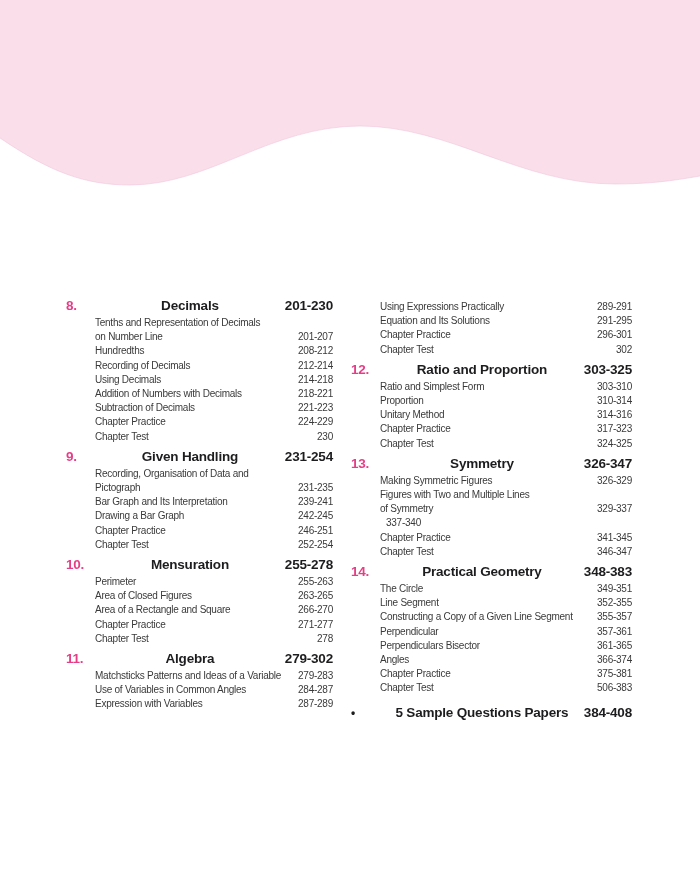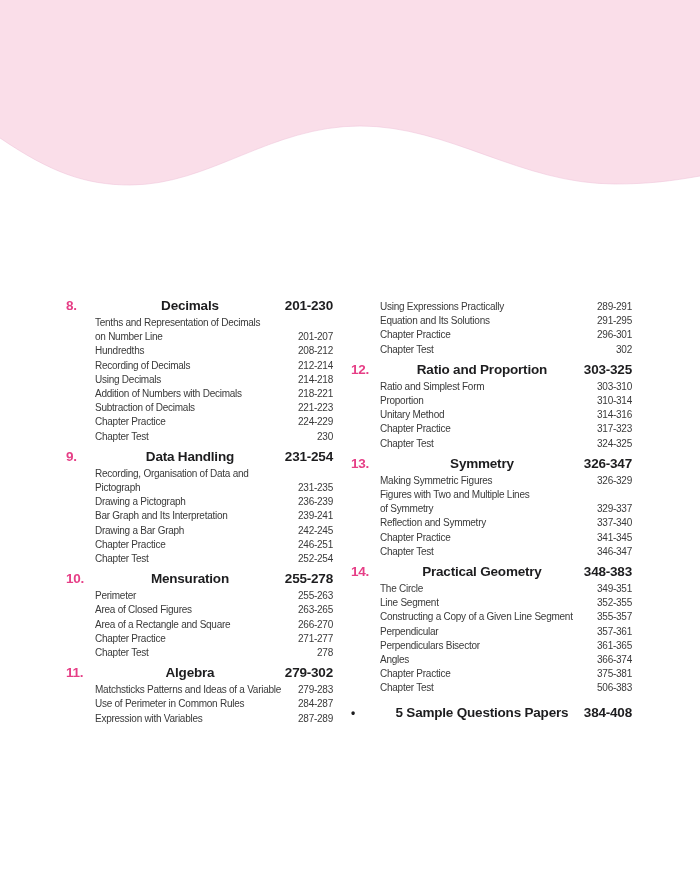--- a/index.html
+++ b/index.html
@@ -87,33 +87,29 @@
         <span class="item-pages">224-229</span>
       </div>
       <div class="toc-item">
         <span class="item-label">Chapter Test</span>
         <span class="item-pages">230</span>
       </div>
     </div>
     <div class="toc-section">
       <div class="section-header">
         <span class="sec-num">9.</span>
-        <span class="sec-title">Data Handling</span>
+        <span class="sec-title">Given Handling</span>
         <span class="sec-pages">231-254</span>
       </div>
       <div class="toc-item">
         <span class="item-label">Recording, Organisation of Data and
 Pictograph</span>
         <span class="item-pages">231-235</span>
       </div>
       <div class="toc-item">
-        <span class="item-label">Drawing a Pictograph</span>
-        <span class="item-pages">236-239</span>
-      </div>
-      <div class="toc-item">
         <span class="item-label">Bar Graph and Its Interpretation</span>
         <span class="item-pages">239-241</span>
       </div>
       <div class="toc-item">
         <span class="item-label">Drawing a Bar Graph</span>
         <span class="item-pages">242-245</span>
       </div>
       <div class="toc-item">
         <span class="item-label">Chapter Practice</span>
         <span class="item-pages">246-251</span>
@@ -154,21 +150,21 @@
       <div class="section-header">
         <span class="sec-num">11.</span>
         <span class="sec-title">Algebra</span>
         <span class="sec-pages">279-302</span>
       </div>
       <div class="toc-item">
         <span class="item-label">Matchsticks Patterns and Ideas of a Variable</span>
         <span class="item-pages">279-283</span>
       </div>
       <div class="toc-item">
-        <span class="item-label">Use of Perimeter in Common Rules</span>
+        <span class="item-label">Use of Variables in Common Angles</span>
         <span class="item-pages">284-287</span>
       </div>
       <div class="toc-item">
         <span class="item-label">Expression with Variables</span>
         <span class="item-pages">287-289</span>
       </div>
     </div>
   </div>
 <div class="toc-column" id="col-right">
     <div class="toc-section">
@@ -225,21 +221,20 @@
       <div class="toc-item">
         <span class="item-label">Making Symmetric Figures</span>
         <span class="item-pages">326-329</span>
       </div>
       <div class="toc-item">
         <span class="item-label">Figures with Two and Multiple Lines
 of Symmetry</span>
         <span class="item-pages">329-337</span>
       </div>
       <div class="toc-item">
-        <span class="item-label">Reflection and Symmetry</span>
         <span class="item-pages">337-340</span>
       </div>
       <div class="toc-item">
         <span class="item-label">Chapter Practice</span>
         <span class="item-pages">341-345</span>
       </div>
       <div class="toc-item">
         <span class="item-label">Chapter Test</span>
         <span class="item-pages">346-347</span>
       </div>

